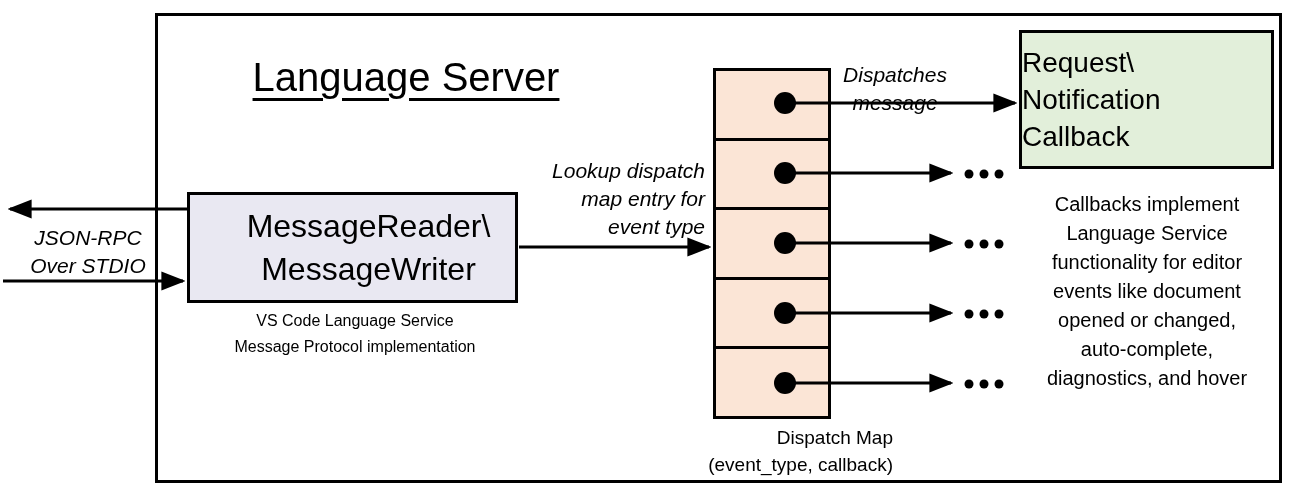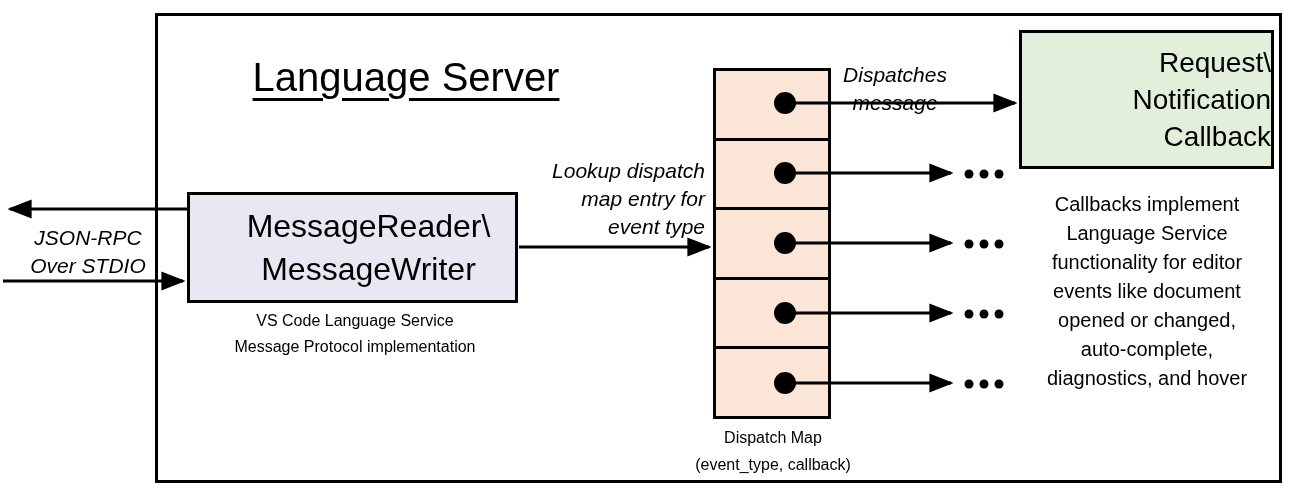--- a/index.html
+++ b/index.html
@@ -64,31 +64,31 @@
     left: 713px; top: 68px; width: 118px; height: 351px;
     background: #FBE5D6;
     border: 3px solid #000;
     display: flex; flex-direction: column;
   }
   .dispatch-cell { flex: 1 1 0; }
   .dispatch-cell:not(:last-child) { border-bottom: 3px solid #000; }
 
   .dm-label {
     left: 653px; top: 424px; width: 240px;
-    font-size: 16px; line-height: 27px;
-    text-align: center;
+    font-size: 19px; line-height: 27px;
+    text-align: right;
   }
 
   
   .cb-box {
     left: 1019px; top: 30px; width: 255px; height: 139px;
     background: #E2EFDA;
     border: 3px solid #000;
     display: flex; flex-direction: column;
-    align-items: flex-end; justify-content: center;
+    align-items: flex-start; justify-content: center;
     font-size: 28px; line-height: 37px;
     text-align: center;
   }
   .cb-note {
     left: 1013px; top: 190px; width: 268px;
     font-size: 20px; line-height: 29px;
     text-align: center;
   }
 
   

